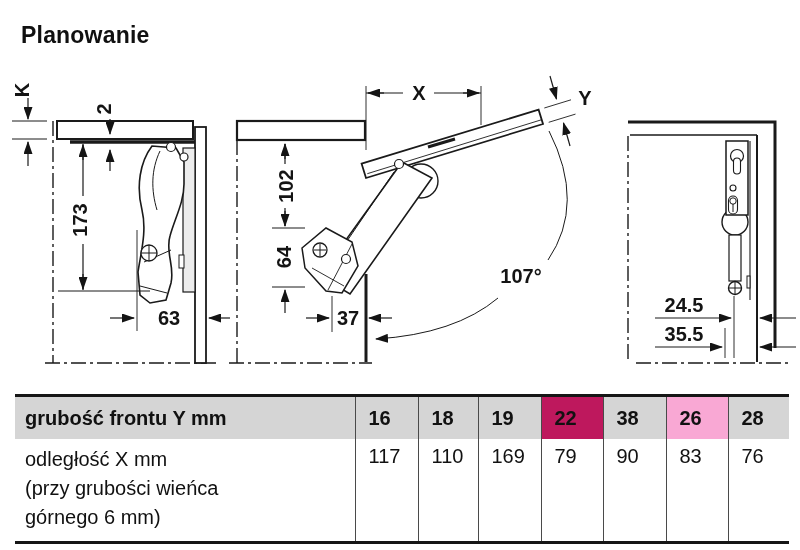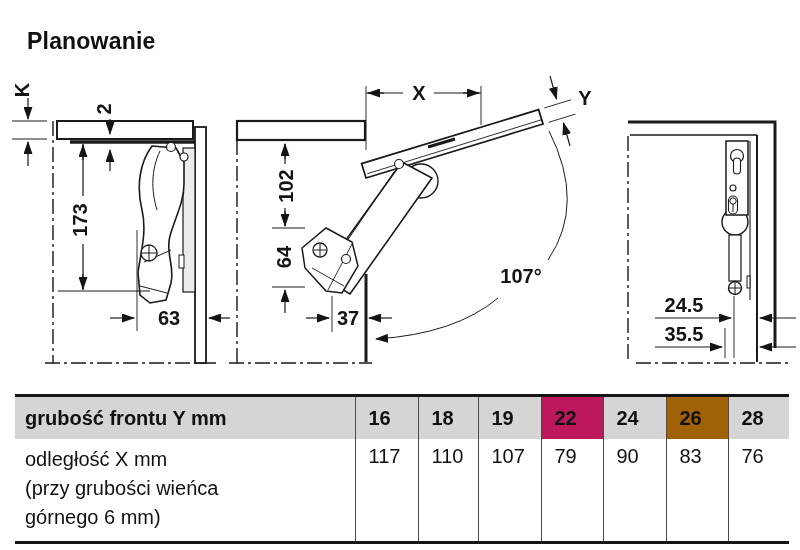--- a/index.html
+++ b/index.html
@@ -1,18 +1,18 @@
 <!DOCTYPE html>
 <html><head>
 <meta charset="utf-8">
 <style>
   html,body{margin:0;padding:0;background:#fff;}
   .page{position:relative;width:800px;height:550px;background:#fff;overflow:hidden;
         font-family:"Liberation Sans",sans-serif;color:#111;}
-  h1.title{position:absolute;left:13px;top:14px;margin:14px;font-size:23px;font-weight:bold;
+  h1.title{position:absolute;left:13px;top:14px;margin:8px;font-size:23px;font-weight:bold;
            letter-spacing:0.2px;color:#101010;}
   svg.drawings{position:absolute;left:0;top:0;width:800px;height:550px;}
   svg .dimtxt{font-family:"Liberation Sans",sans-serif;font-size:20px;font-weight:bold;fill:#141414;}
   table.plan{position:absolute;left:15px;top:394px;width:774px;border-collapse:collapse;
              table-layout:fixed;border-top:3px solid #161616;border-bottom:3px solid #161616;}
   table.plan th,table.plan td{border-left:1.5px solid #4a4a4a;padding:0 0 0 13px;text-align:left;
              font-size:20px;vertical-align:top;}
   table.plan th:first-child,table.plan td:first-child{border-left:none;padding-left:10px;margin-left:40px;}
   table.plan tr.head th{height:42px;vertical-align:middle;font-weight:bold;}
   table.plan tr.body td{height:96px;padding-top:6px;font-weight:normal;}
@@ -193,33 +193,33 @@
         <col style="width:62px">
         <col style="width:61px">
     </colgroup>
     <tbody>
       <tr class="head">
         <th class="thead-bg" style="background: rgb(213, 213, 213);">grubość frontu Y mm</th>
         <th class="thead-bg" style="background: rgb(213, 213, 213);">16</th>
         <th class="thead-bg" style="background: rgb(213, 213, 213);">18</th>
         <th class="thead-bg" style="background: rgb(213, 213, 213);">19</th>
         <th class="thead-bg" style="background: #be185d;">22</th>
-        <th class="thead-bg" style="background: rgb(213, 213, 213);">24</th>
-        <th class="thead-bg" style="background: #a16207;">26</th>
+        <th class="thead-bg" style="background: rgb(213, 213, 213);">38</th>
+        <th class="thead-bg" style="background: #f9a8d4;">26</th>
         <th class="thead-bg" style="background: rgb(213, 213, 213);">28</th>
       </tr>
       <tr class="body">
         <td class="lbl">
           <div>odległość X mm</div>
           <div>(przy grubości wieńca</div>
           <div>górnego 6 mm)</div>
         </td>
         <td>117</td>
         <td>110</td>
-        <td>107</td>
+        <td>169</td>
         <td>79</td>
         <td>90</td>
         <td>83</td>
         <td>76</td>
       </tr>
     </tbody>
   </table>
 
 </div>
 

